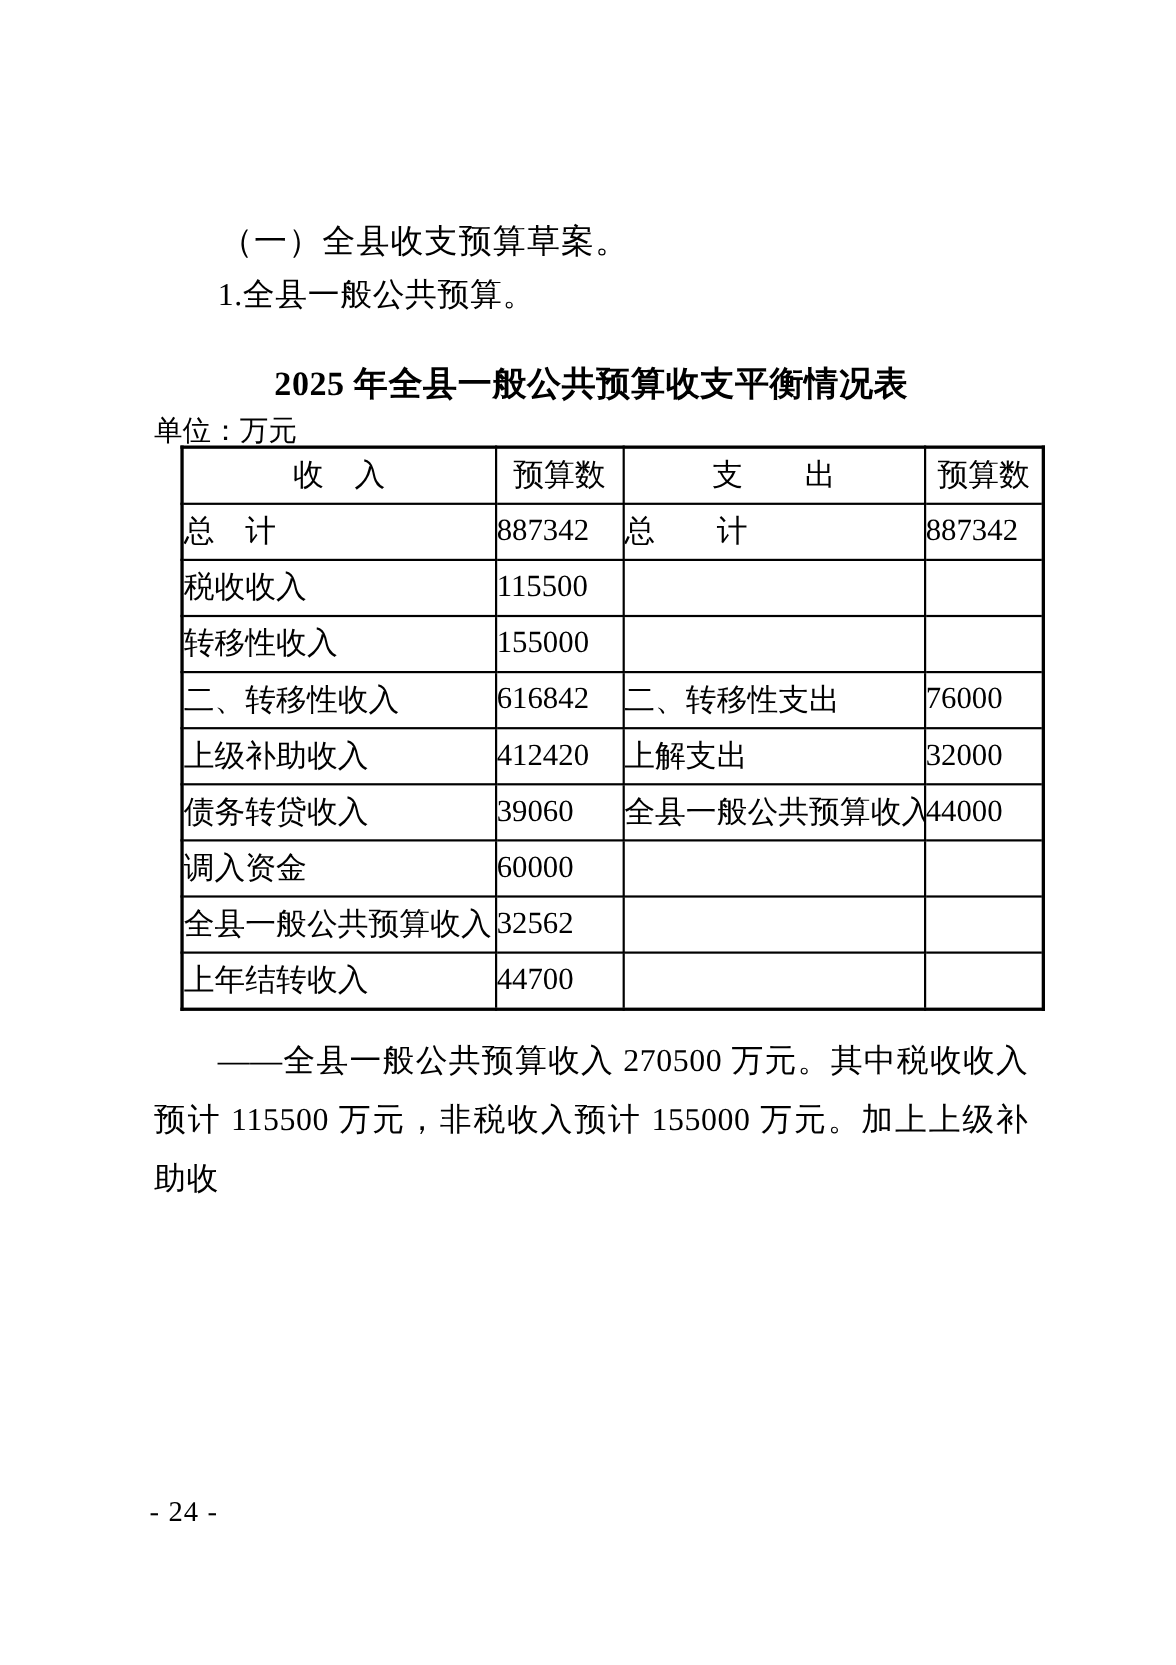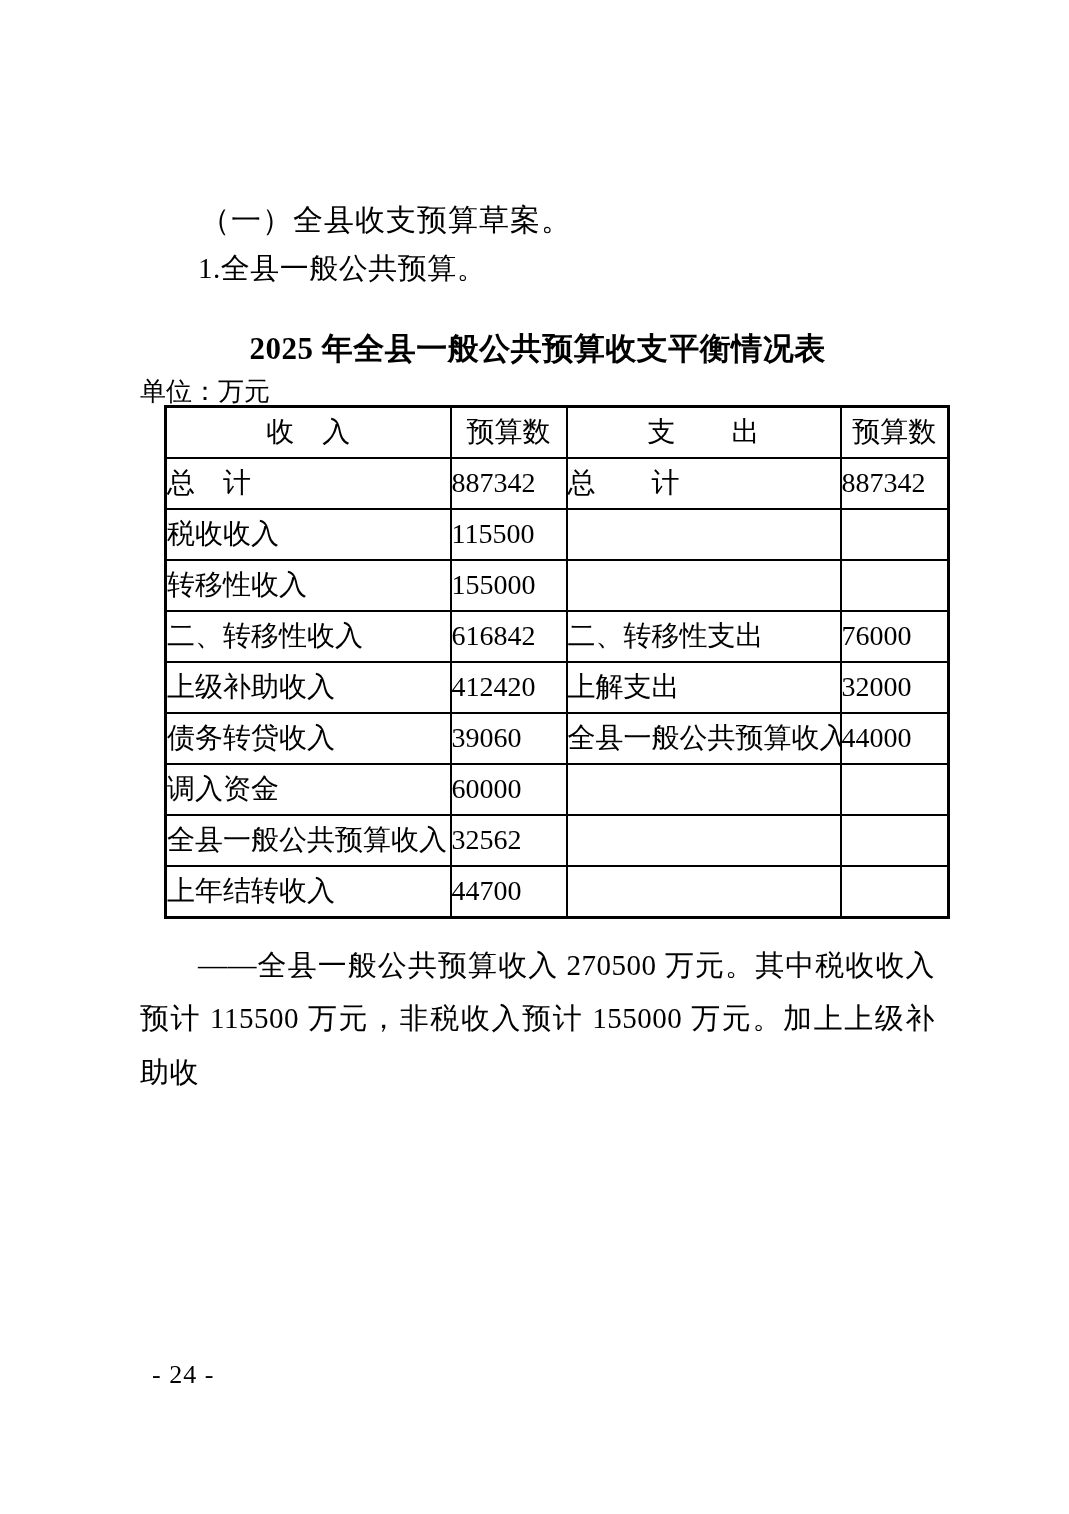--- a/index.html
+++ b/index.html
@@ -93,21 +93,21 @@
     margin: 0;
     margin-top: 20px;
     font-size: 29px;
     line-height: 53.5px;
     text-align: justify;
     text-indent: 2em;
     letter-spacing: 0.5px;
   }
   .page-number {
     position: absolute;
-    left: 152px;
+    left: 136px;
     top: 1360px;
     font-size: 26px;
     letter-spacing: 1px;
   }
 </style>
 </head>
 <body>
 
 <div class="page">
 

